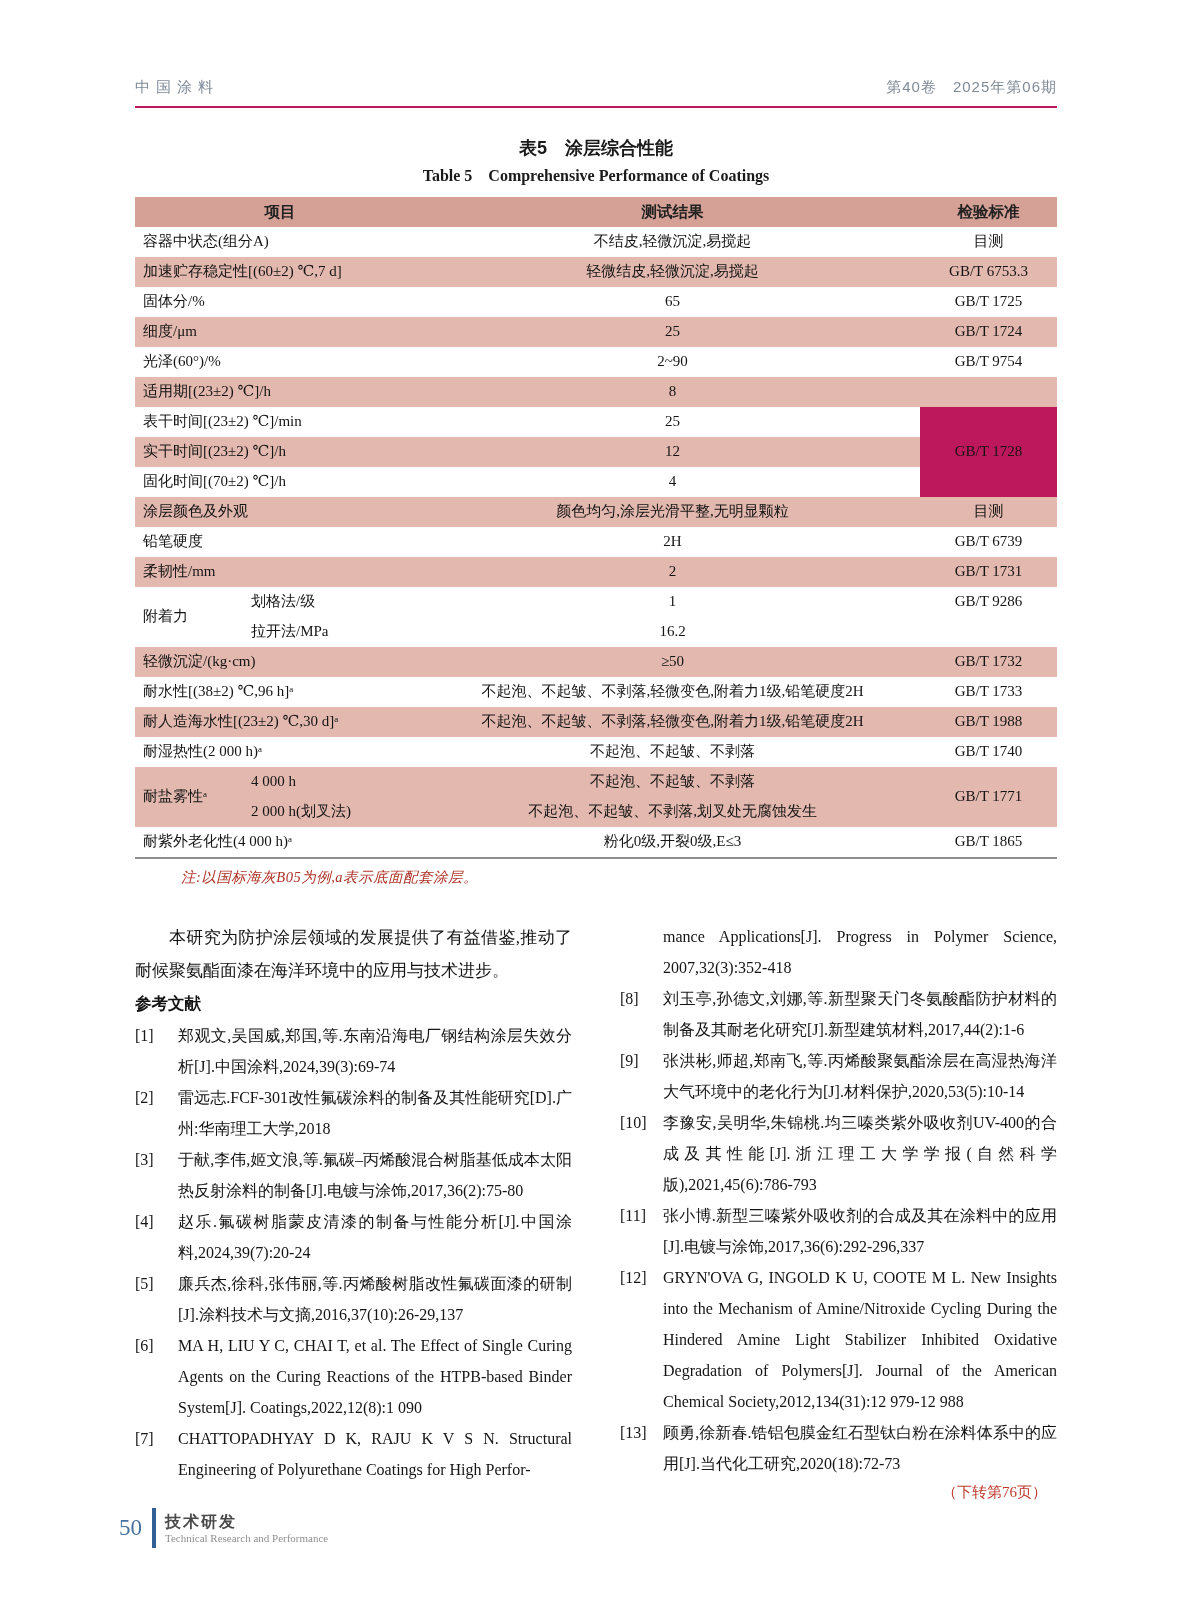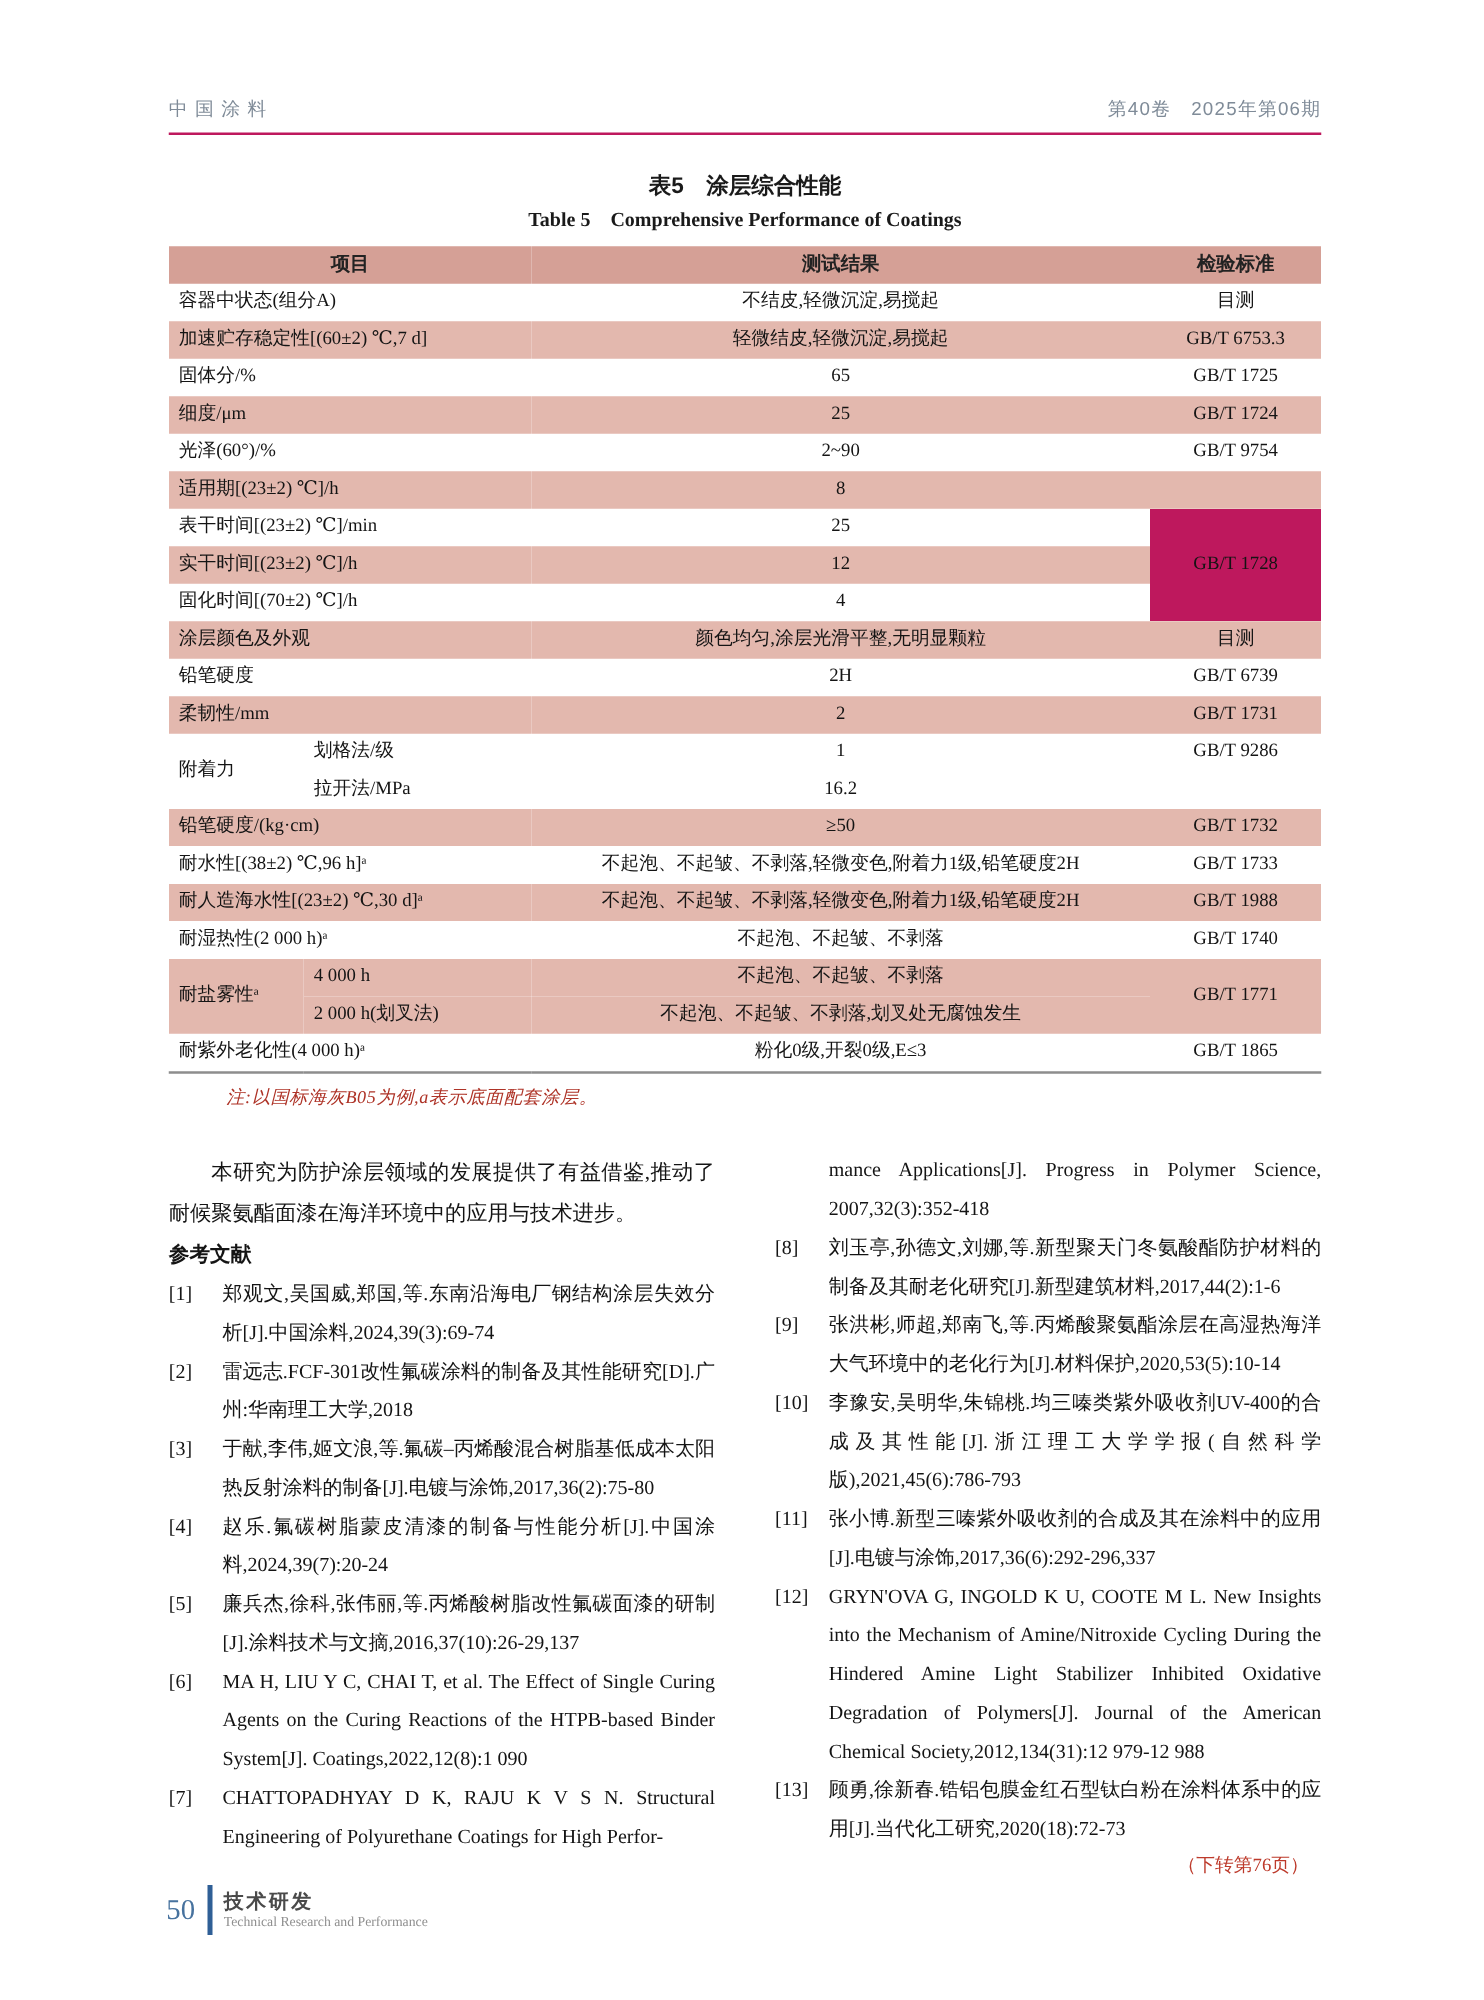--- a/index.html
+++ b/index.html
@@ -56,21 +56,21 @@
   .col{width:437px;text-align:justify;}
   .para{font-size:17px;line-height:33px;text-indent:2em;margin:0;}
   .refs-heading{
     font-weight:bold;font-size:16.5px;margin:6px 0 5px 0;
     font-family:"Liberation Sans","DejaVu Sans",sans-serif;text-indent:0;
   }
   .ref{position:relative;padding-left:43px;font-size:16px;line-height:31px;text-align:justify;}
   .ref-num{position:absolute;left:0;top:0;}
   .cont-note{color:#bd3a2b;font-size:15px;text-align:right;margin-top:4px;padding-right:10px;}
   
-  .footer{position:absolute;left:133px;bottom:52px;display:flex;align-items:center;}
+  .footer{position:absolute;left:119px;bottom:52px;display:flex;align-items:center;}
   .page-num{font-size:23px;color:#47729e;margin-right:10px;font-family:"Liberation Serif",serif;}
   .foot-bar{width:4px;height:40px;background:#2f5f96;margin-right:9px;}
   .foot-zh{
     font-size:16px;font-weight:bold;color:#4a4a4a;letter-spacing:2px;line-height:19px;
     font-family:"Liberation Sans","DejaVu Sans",sans-serif;
   }
   .foot-en{font-size:11px;color:#8f8f8f;line-height:14px;font-family:"Liberation Serif",serif;}
 </style>
 </head>
 <body>
@@ -164,21 +164,21 @@
       <td class="res">1</td>
       <td class="std">GB/T 9286</td>
     </tr>
     <tr>
       <td class="sub">拉开法/MPa</td>
       <td class="res">16.2</td>
       <td class="std"></td>
     </tr>
 
     <tr class="pink">
-      <td colspan="2" class="item">铅笔硬度/(kg·cm)</td>
+      <td colspan="2" class="item">轻微沉淀/(kg·cm)</td>
       <td class="res">≥50</td>
       <td class="std">GB/T 1732</td>
     </tr>
     <tr>
       <td colspan="2" class="item">耐水性[(38±2) ℃,96 h]ᵃ</td>
       <td class="res">不起泡、不起皱、不剥落,轻微变色,附着力1级,铅笔硬度2H</td>
       <td class="std">GB/T 1733</td>
     </tr>
     <tr class="pink">
       <td colspan="2" class="item">耐人造海水性[(23±2) ℃,30 d]ᵃ</td>

